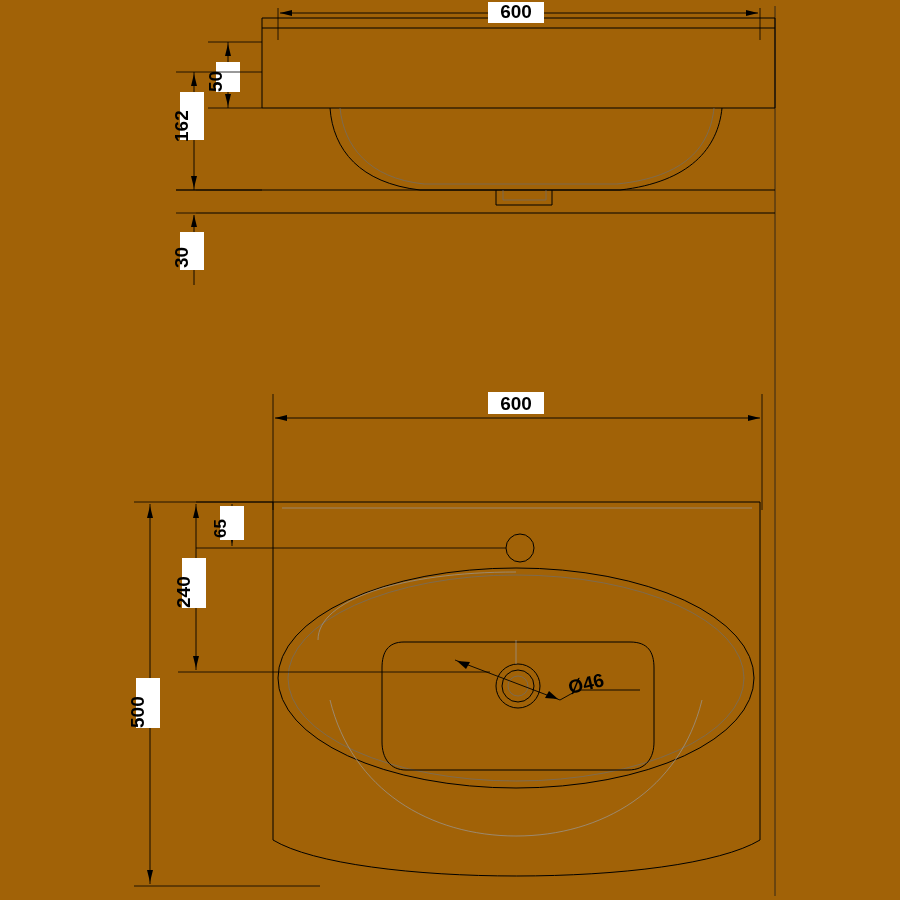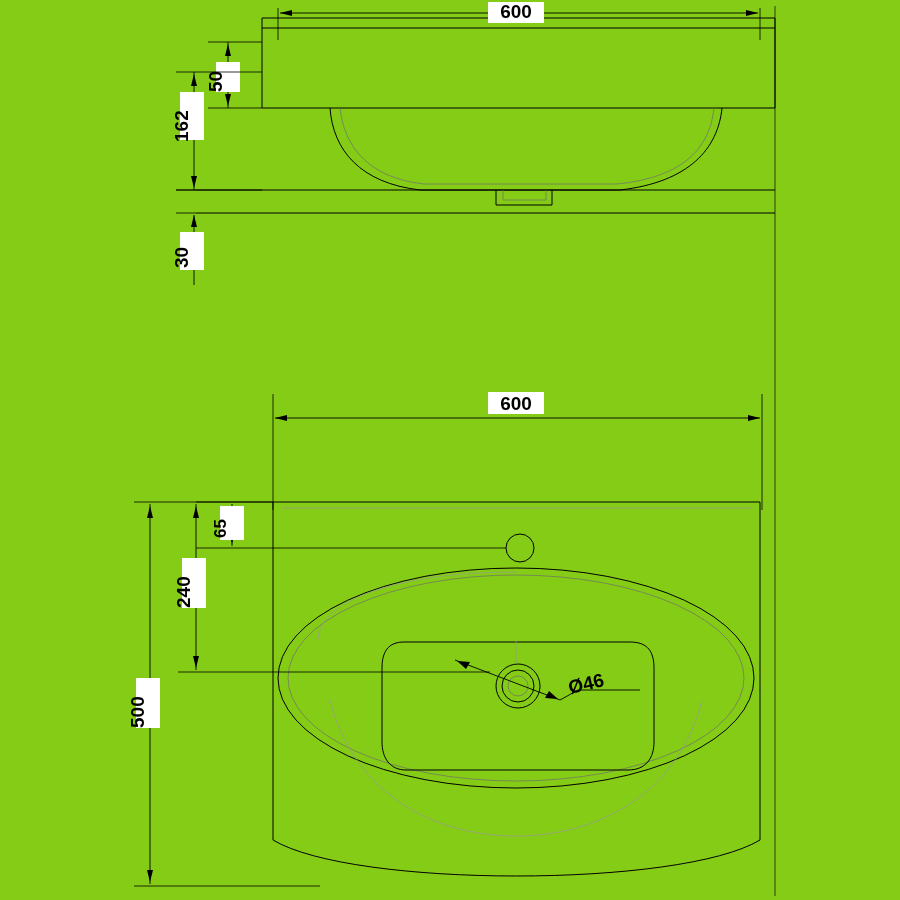--- a/index.html
+++ b/index.html
@@ -7,21 +7,21 @@
     padding: 0;
     background: #ffffff;
   }
   body {
     font-family: "Liberation Sans", sans-serif;
   }
   #sheet {
     position: relative;
     width: 900px;
     height: 900px;
-    background: #84cc16;
+    background: #a16207;
     overflow: hidden;
   }
   #sheet svg {
     position: absolute;
     left: 0;
     top: 0;
   }
   .dim-text {
     font-family: "Liberation Sans", sans-serif;
     font-size: 19px;

